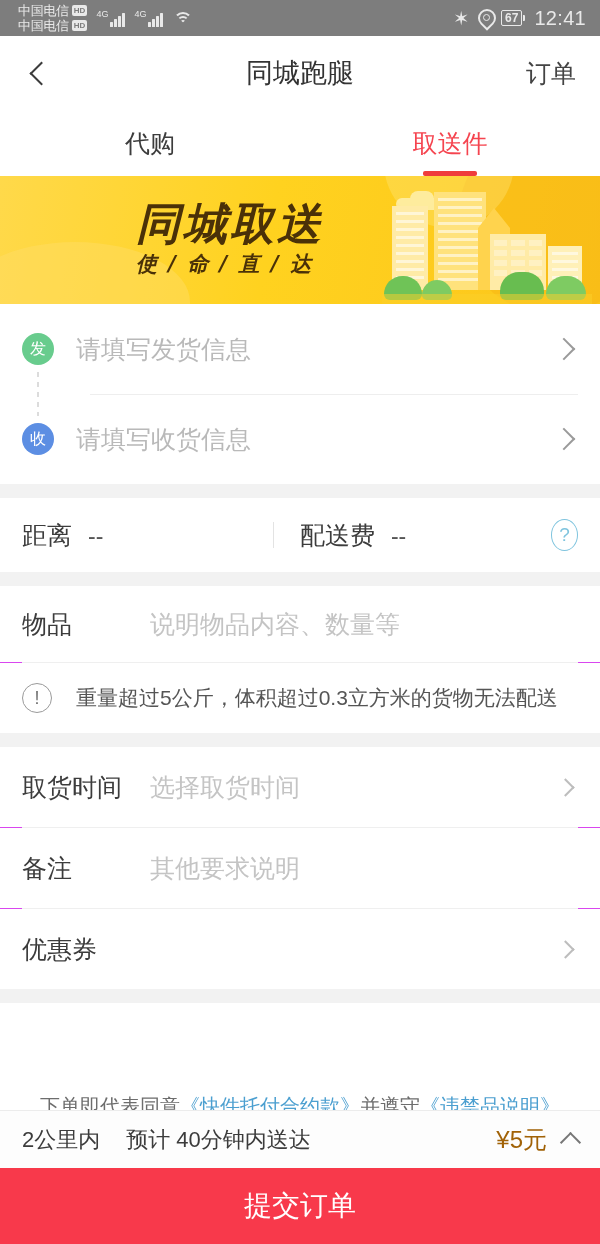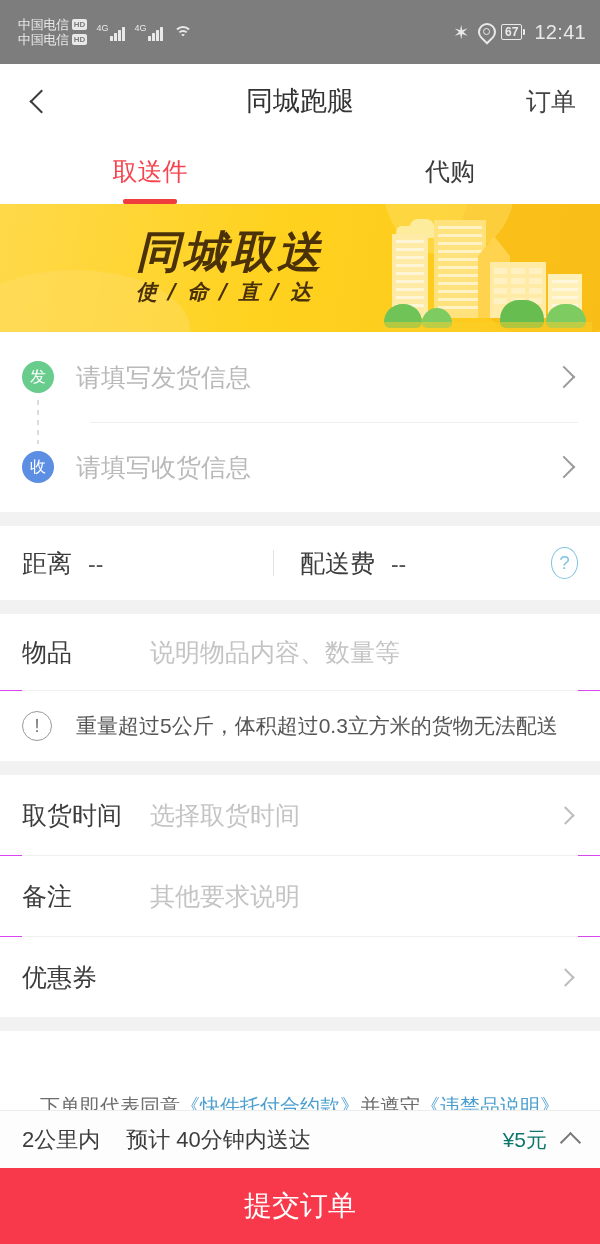--- a/index.html
+++ b/index.html
@@ -7,21 +7,21 @@
   body {
     font-family:"Liberation Sans","DejaVu Sans",sans-serif;
     background:#f2f2f2;
     overflow:hidden;
     position:relative;
   }
   .phone { width:600px; height:1244px; position:relative; background:#f4f4f4; display:flex; flex-direction:column; }
 
   
   .statusbar{
-    height:64px; background:#7d7d7d; color:#e9e9e9;
+    height:36px; background:#7d7d7d; color:#e9e9e9;
     display:flex; align-items:center; justify-content:space-between;
     padding:0 14px 0 18px; flex:none;
   }
   .sb-left{ display:flex; align-items:center; gap:7px; }
   .carriers{ display:flex; flex-direction:column; justify-content:center; gap:1px; }
   .carrier-row{ display:flex; align-items:center; gap:3px; font-size:13px; line-height:14px; letter-spacing:-.3px; white-space:nowrap; }
   .hd-badge{
     font-size:8px; line-height:9px; font-weight:bold; padding:1px 2px;
     border-radius:2px; background:#e9e9e9; color:#7d7d7d; letter-spacing:0;
   }
@@ -168,21 +168,21 @@
   }
   .terms a{ color:#4b9fd0; text-decoration:none; }
 
   
   .summary{
     height:58px; background:#fdfdfd; border-top:1px solid #ececec;
     display:flex; align-items:center; padding:0 22px; flex:none;
   }
   .sum-a{ font-size:22px; color:#3c3c3c; }
   .sum-b{ font-size:22px; color:#3c3c3c; margin-left:26px; }
-  .sum-price{ margin-left:auto; font-size:21px; color:#0f766e; }
+  .sum-price{ margin-left:auto; font-size:24px; color:#a16207; }
   .up-chev{ width:15px; height:15px; border-left:2.5px solid #777; border-top:2.5px solid #777;
     transform:rotate(45deg); margin-left:16px; margin-top:6px; cursor:pointer; }
 
   
   .submit{
     height:76px; background:#f8394b; color:#ffffff; font-size:28px;
     display:flex; align-items:center; justify-content:center; flex:none; cursor:pointer;
   }
 </style>
 </head>
@@ -237,26 +237,26 @@
     </div>
   </div>
 
   <div class="navbar">
     <div class="back-ico"></div>
     <div class="nav-title">同城跑腿</div>
     <div class="nav-right">订单</div>
   </div>
 
   <div class="tabs">
+    <div class="tab">
+      <span class="tab-label">代购</span>
+    </div>
     <div class="tab active">
       <span class="tab-label">取送件</span>
       <span class="tab-underline"></span>
-    </div>
-    <div class="tab">
-      <span class="tab-label">代购</span>
     </div>
   </div>
 
   <div class="banner">
     <div class="b-sun"></div>
     <div class="b-sun2"></div>
     <div class="b-blob"></div>
     <div class="city">
       <div class="cloud"></div>
       <div class="bld w1">

